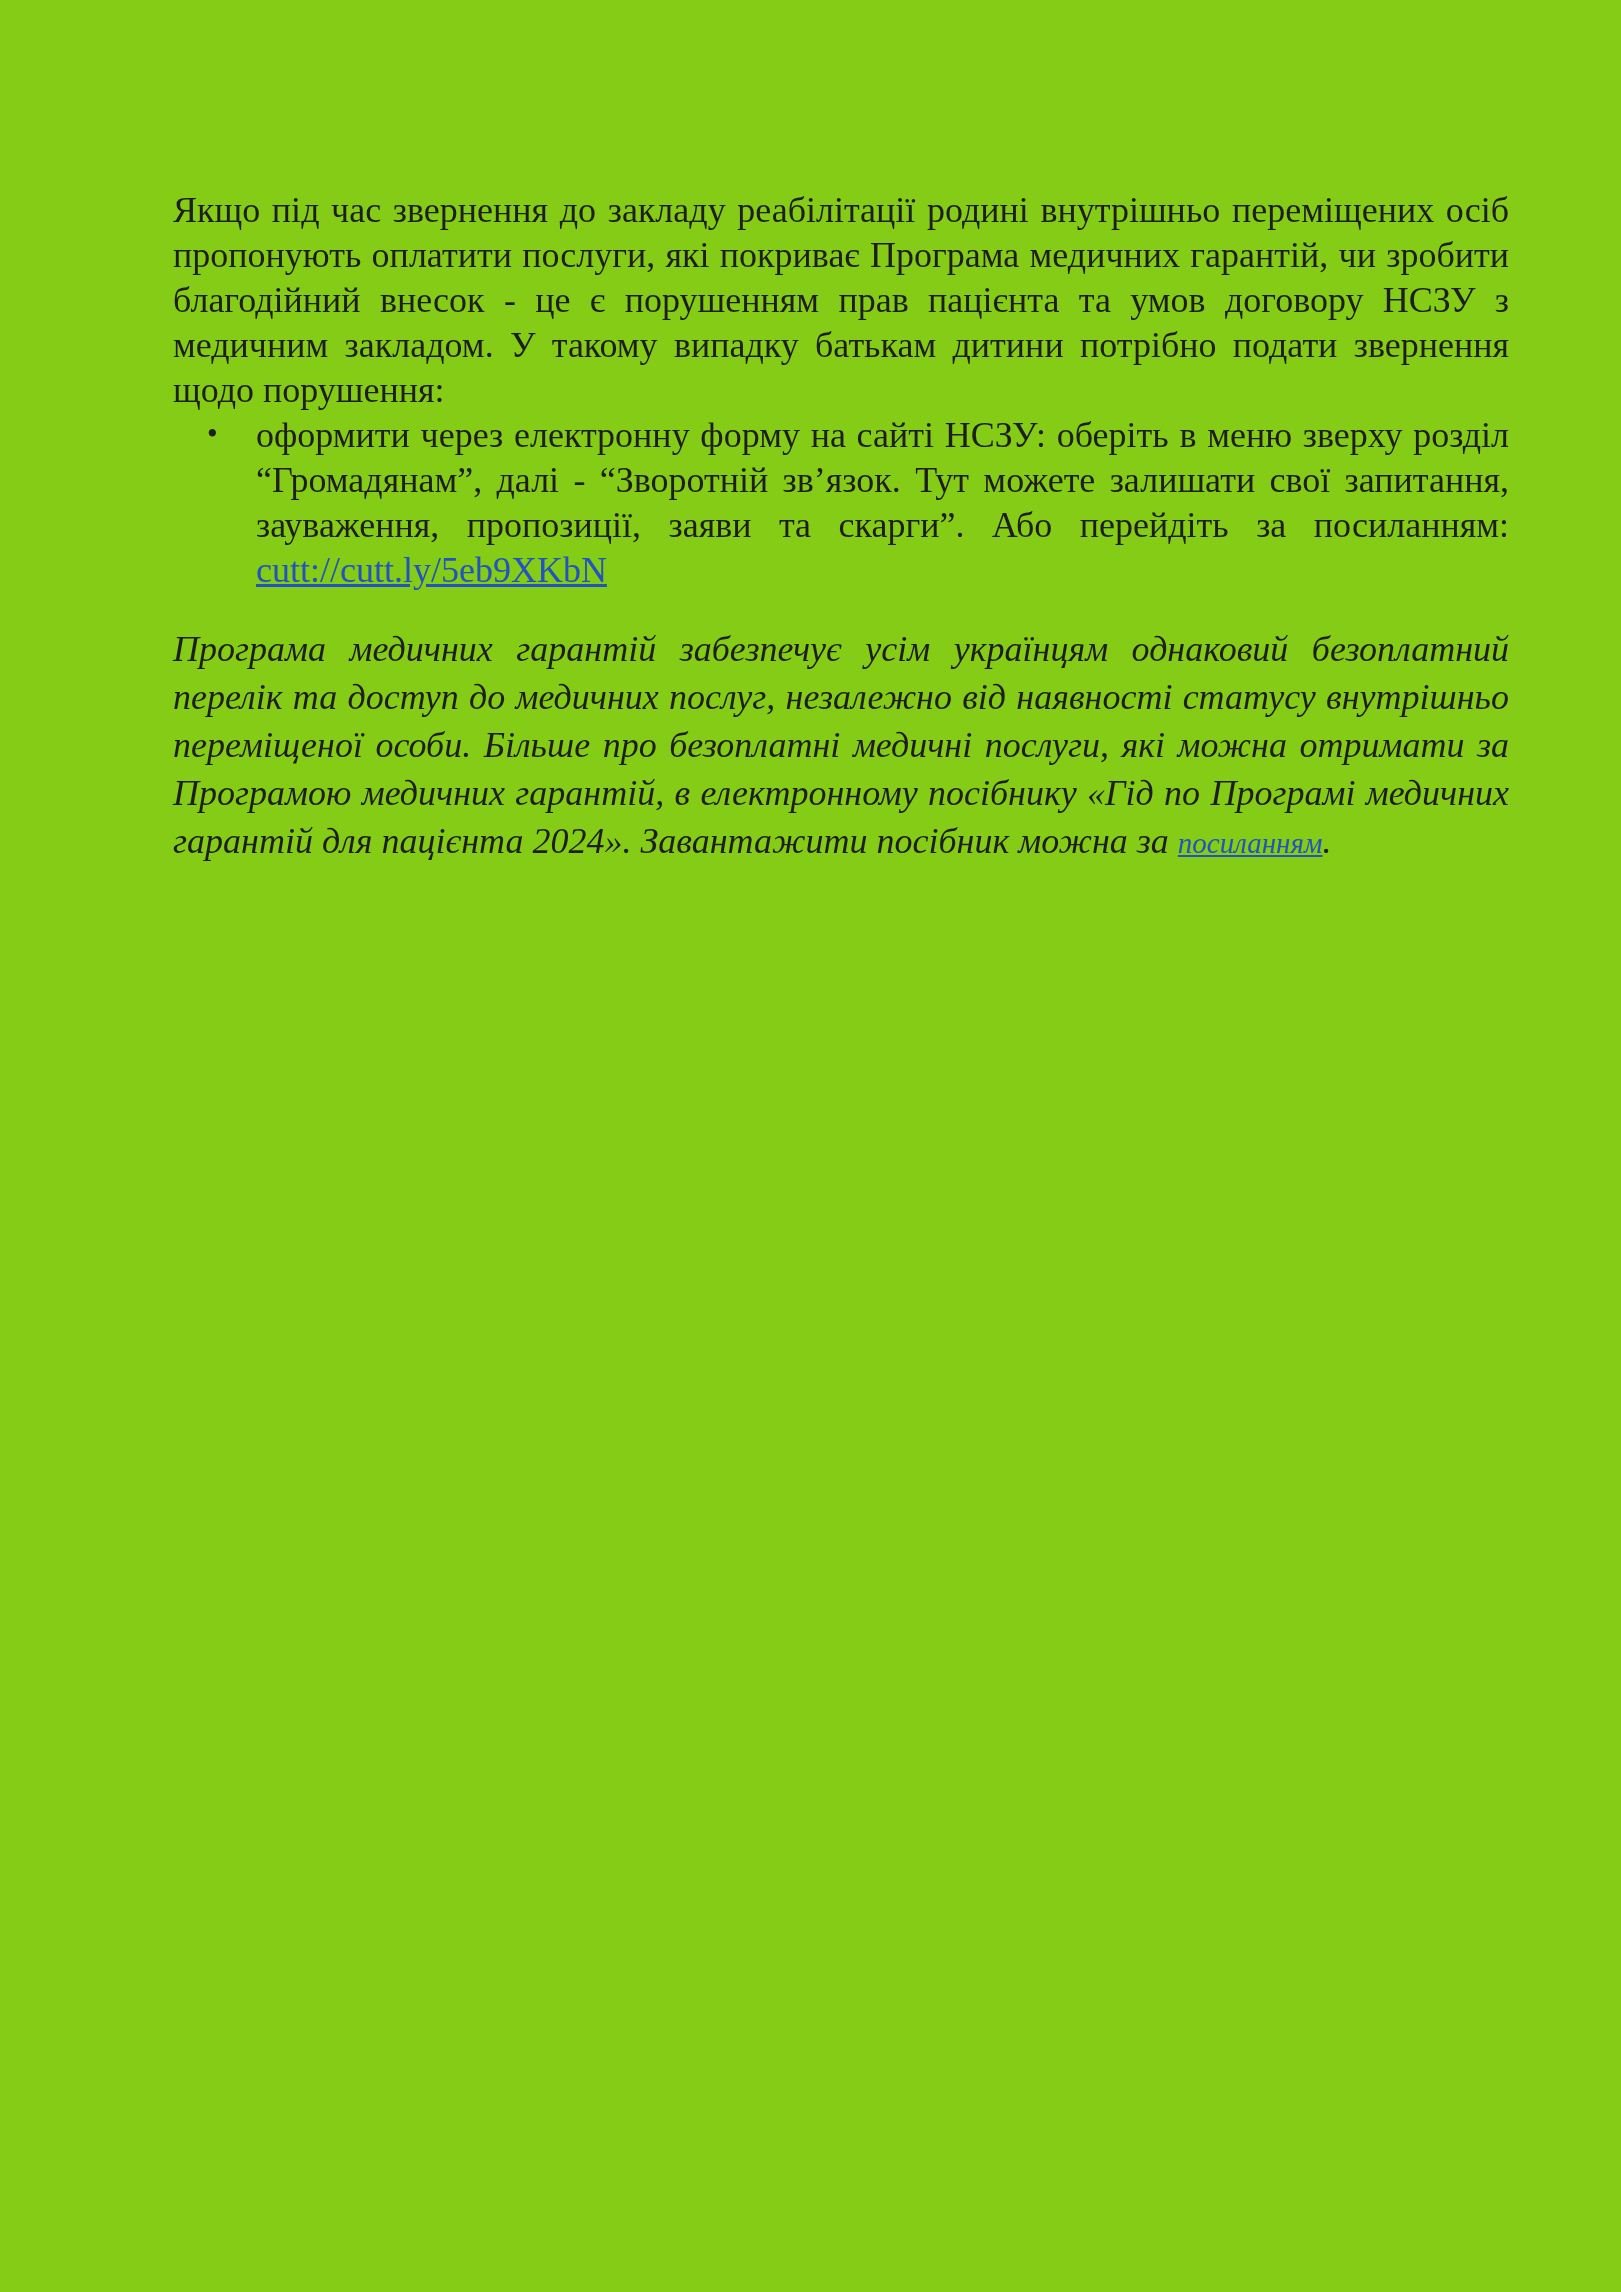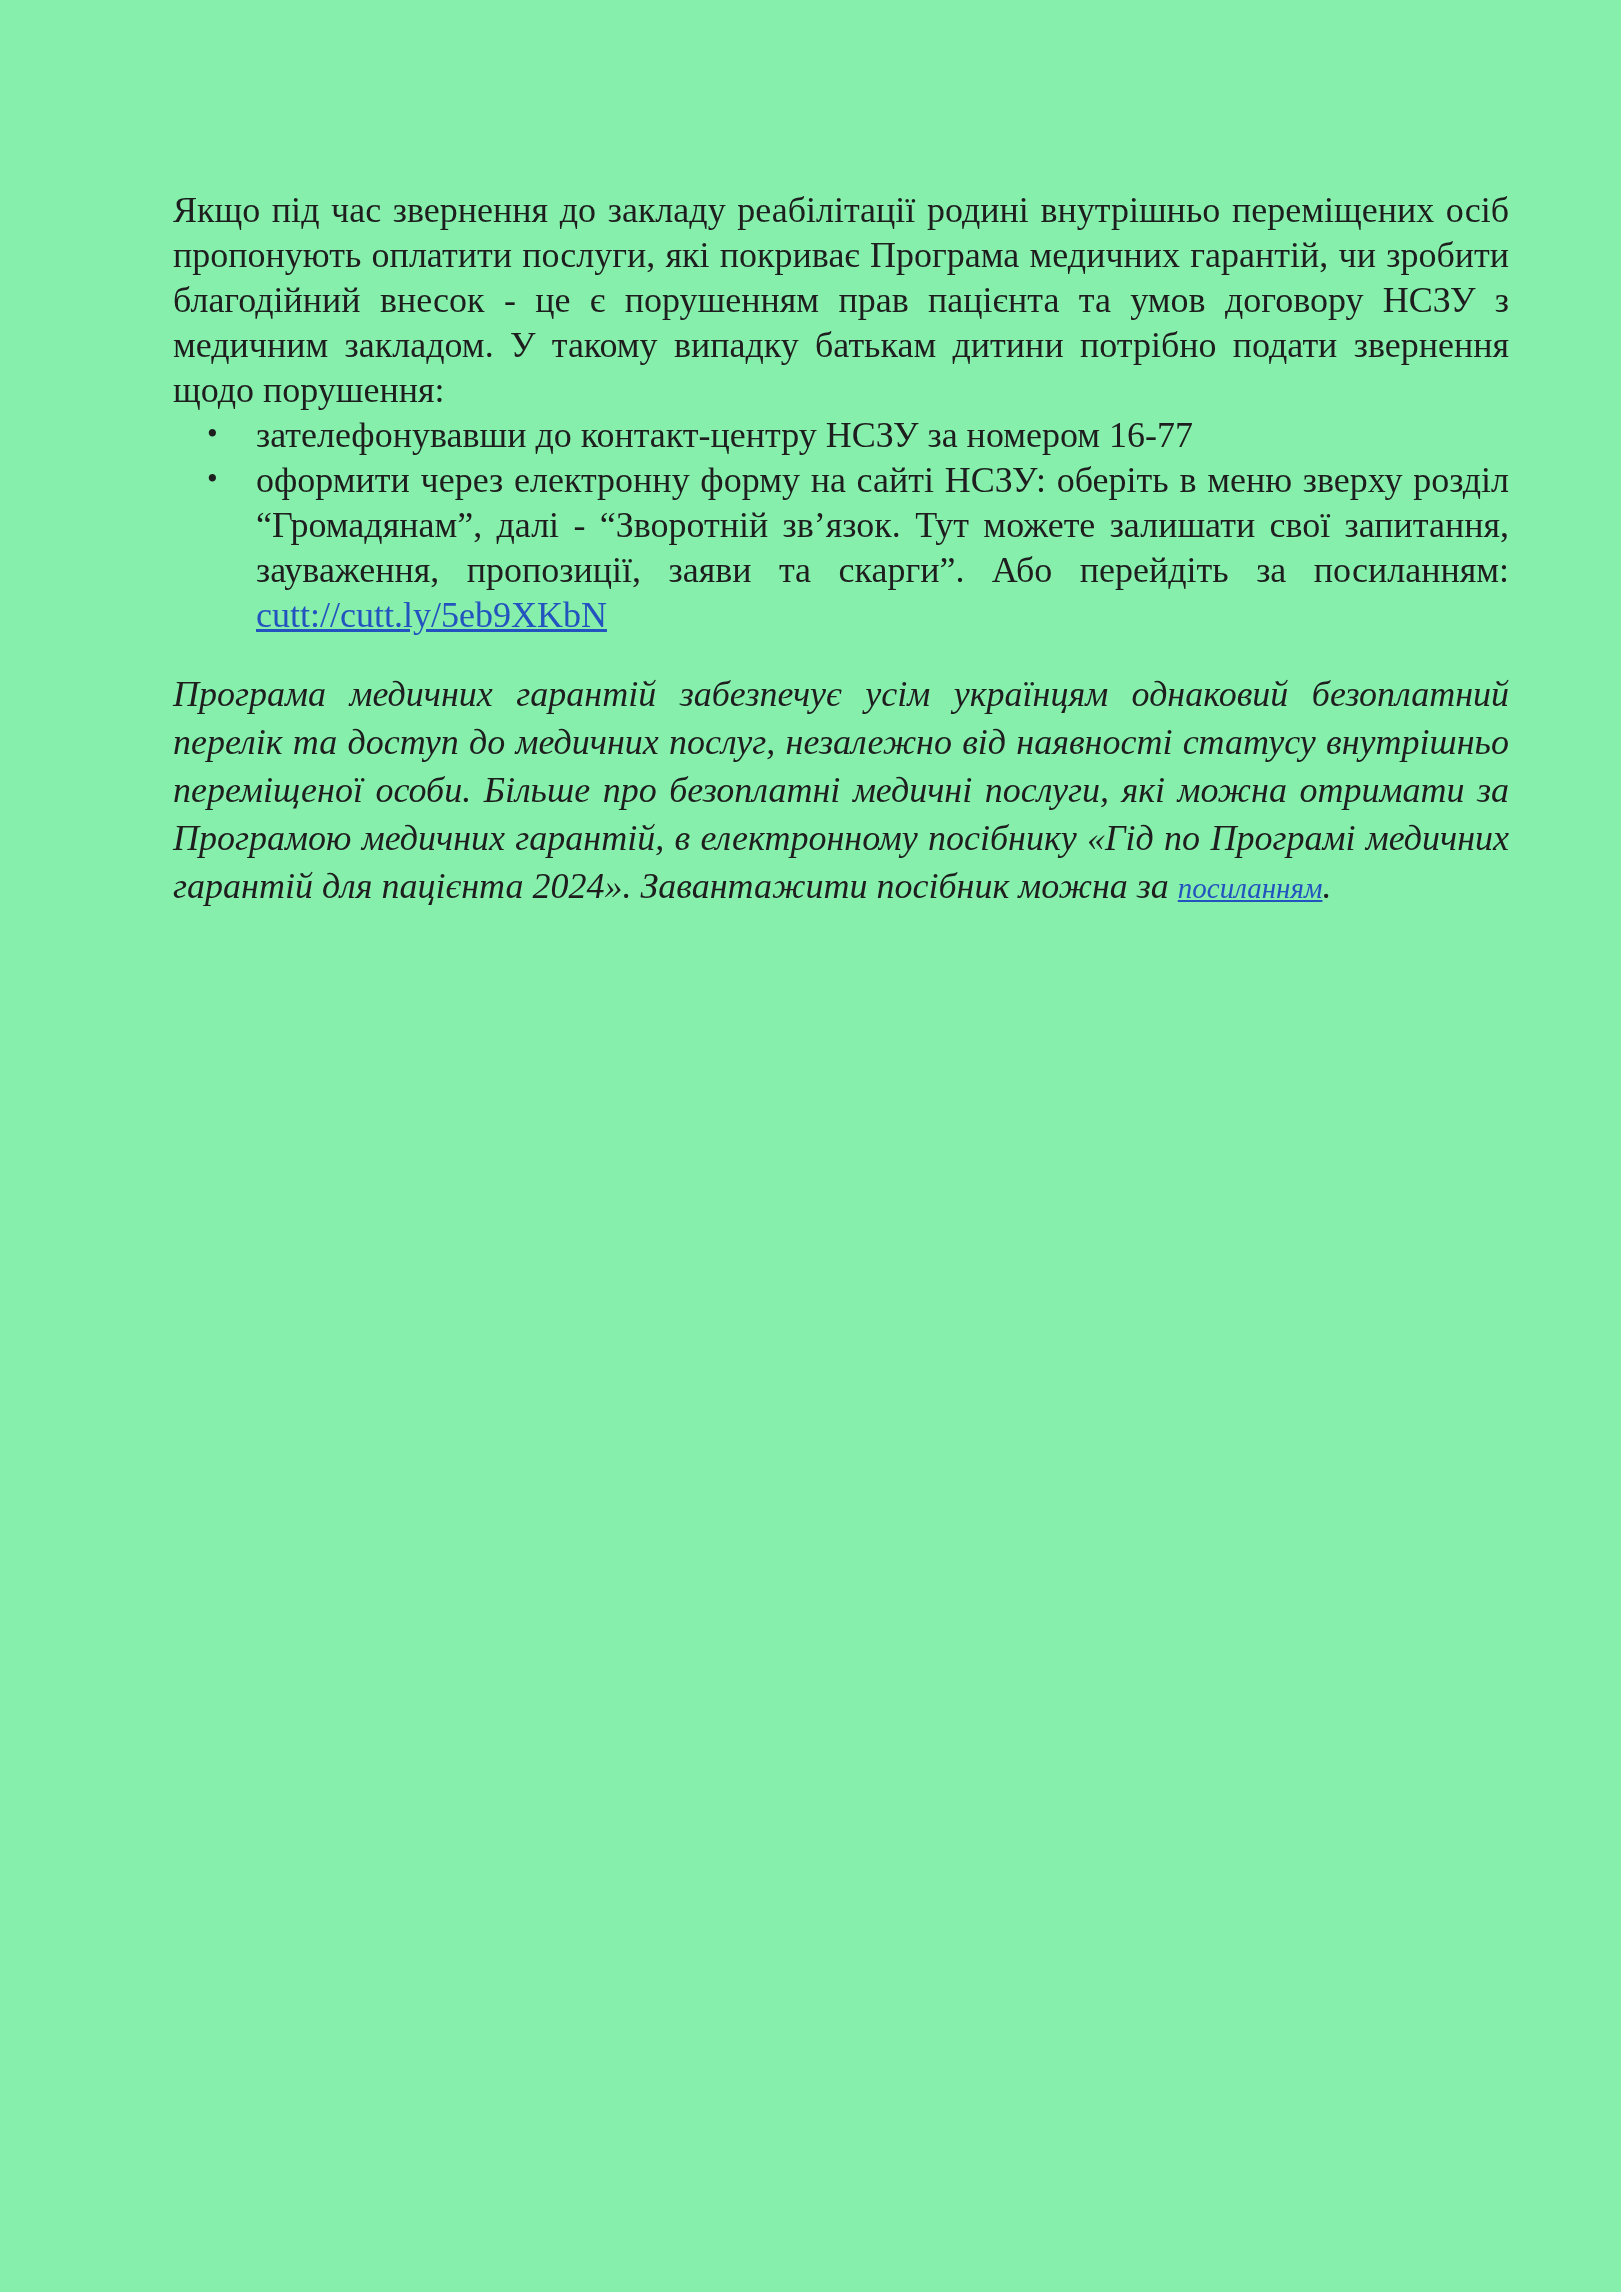--- a/index.html
+++ b/index.html
@@ -14,21 +14,21 @@
     position: relative;
     font-family: "Liberation Serif", "DejaVu Serif", serif;
     color: #1e1e1e;
     overflow: hidden;
   }
   .page {
     box-sizing: border-box;
     width: 1621px;
     height: 2293px;
     padding: 188px 112px 0 173px;
-    background: #86efac;
+    background: #84cc16;
   }
   .body-text {
     margin: 0;
     font-size: 36px;
     line-height: 45px;
     text-align: justify;
     color: #1e1e1e;
   }
   ul.bullets {
     margin: 0;
@@ -66,23 +66,20 @@
 </style>
 </head>
 <body>
 
 <div class="page">
 
   <p class="body-text">Якщо під час звернення до закладу реабілітації родині внутрішньо переміщених осіб пропонують оплатити послуги, які покриває Програма медичних гарантій, чи зробити благодійний внесок  - це є порушенням прав пацієнта та умов договору НСЗУ з медичним закладом. У такому випадку батькам дитини потрібно подати звернення щодо порушення:</p>
 
   <ul class="bullets">
     <li>
-      <span>зателефонувавши до контакт-центру НСЗУ за номером 16-77</span>
-    </li>
-    <li>
       <span>оформити через електронну форму на сайті НСЗУ: оберіть в меню зверху розділ “Громадянам”, далі  - “Зворотній зв’язок. Тут можете залишати свої запитання, зауваження, пропозиції, заяви та скарги”. Або перейдіть за посиланням: </span><a href="#" class="link">cutt://cutt.ly/5eb9XKbN</a>
     </li>
   </ul>
 
   <p class="body-text guide">
     <span>Програма медичних гарантій забезпечує усім українцям однаковий безоплатний перелік та доступ до медичних послуг, незалежно від наявності статусу внутрішньо переміщеної особи. Більше про безоплатні медичні послуги, які можна отримати за Програмою медичних гарантій, в електронному посібнику «Гід по Програмі медичних гарантій для пацієнта 2024». Завантажити посібник можна за </span><a href="#" class="link small-link">посиланням</a><span>.</span>
   </p>
 
 </div>
 

